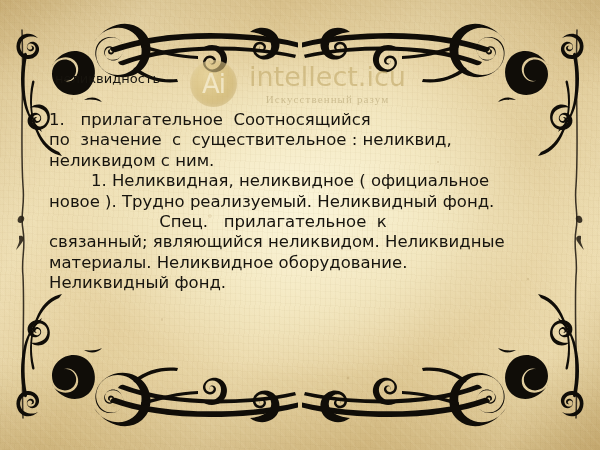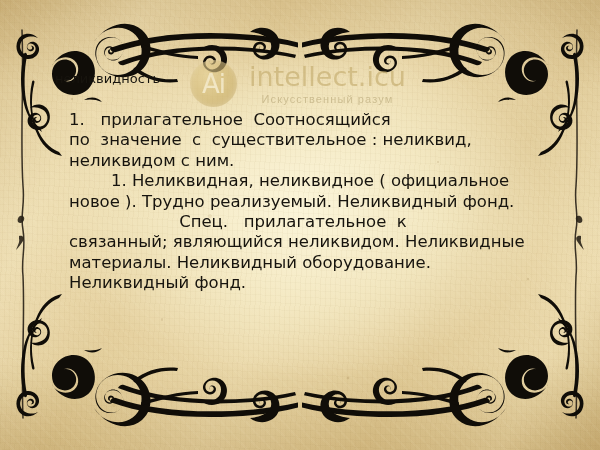--- a/index.html
+++ b/index.html
@@ -99,21 +99,21 @@
   #wm-text { margin-left: 12px; }
   #wm-title {
     font-family: "DejaVu Sans", sans-serif;
     font-size: 27px;
     color: #c3ab6c;
     letter-spacing: 0px;
     line-height: 1;
     white-space: nowrap;
   }
   #wm-sub {
-    font-family: Liberation Sans, sans-serif;
+    font-family: Liberation Serif, serif;
     font-size: 11px;
     color: #b7a677;
     letter-spacing: 1.1px;
     margin-top: 3px;
     text-align: center;
     white-space: nowrap;
   }
 
   
   #headword {
@@ -129,21 +129,21 @@
   #body-text {
     position: absolute;
     left: 49px;
     top: 110px;
     width: 505px;
     font-family: "DejaVu Sans", sans-serif;
     font-size: 16.5px;
     color: #17140e;
     line-height: 20.4px;
   }
-  #body-text .ln { white-space: pre; padding-left: 20px; }
+  #body-text .ln { white-space: pre; }
 </style>
 </head>
 <body>
 
 <div id="slide">
 
   <div class="grain"></div>
   <div class="speckle"></div>
 
   <svg class="frame-svg" viewBox="0 0 600 450">
@@ -375,17 +375,17 @@
   <div id="headword">неликвидность</div>
 
   <div id="body-text">
     <div class="ln">1.   прилагательное  Соотносящийся</div>
     <div class="ln">по  значение  с  существительное : неликвид,</div>
     <div class="ln">неликвидом с ним.</div>
     <div class="ln">        1. Неликвидная, неликвидное ( официальное</div>
     <div class="ln">новое ). Трудно реализуемый. Неликвидный фонд.</div>
     <div class="ln">                     Спец.   прилагательное  к</div>
     <div class="ln">связанный; являющийся неликвидом. Неликвидные</div>
-    <div class="ln">материалы. Неликвидный оборудование.</div>
+    <div class="ln">материалы. Неликвидное оборудование.</div>
     <div class="ln">Неликвидный фонд.</div>
   </div>
 
 </div>
 
 </body></html>

